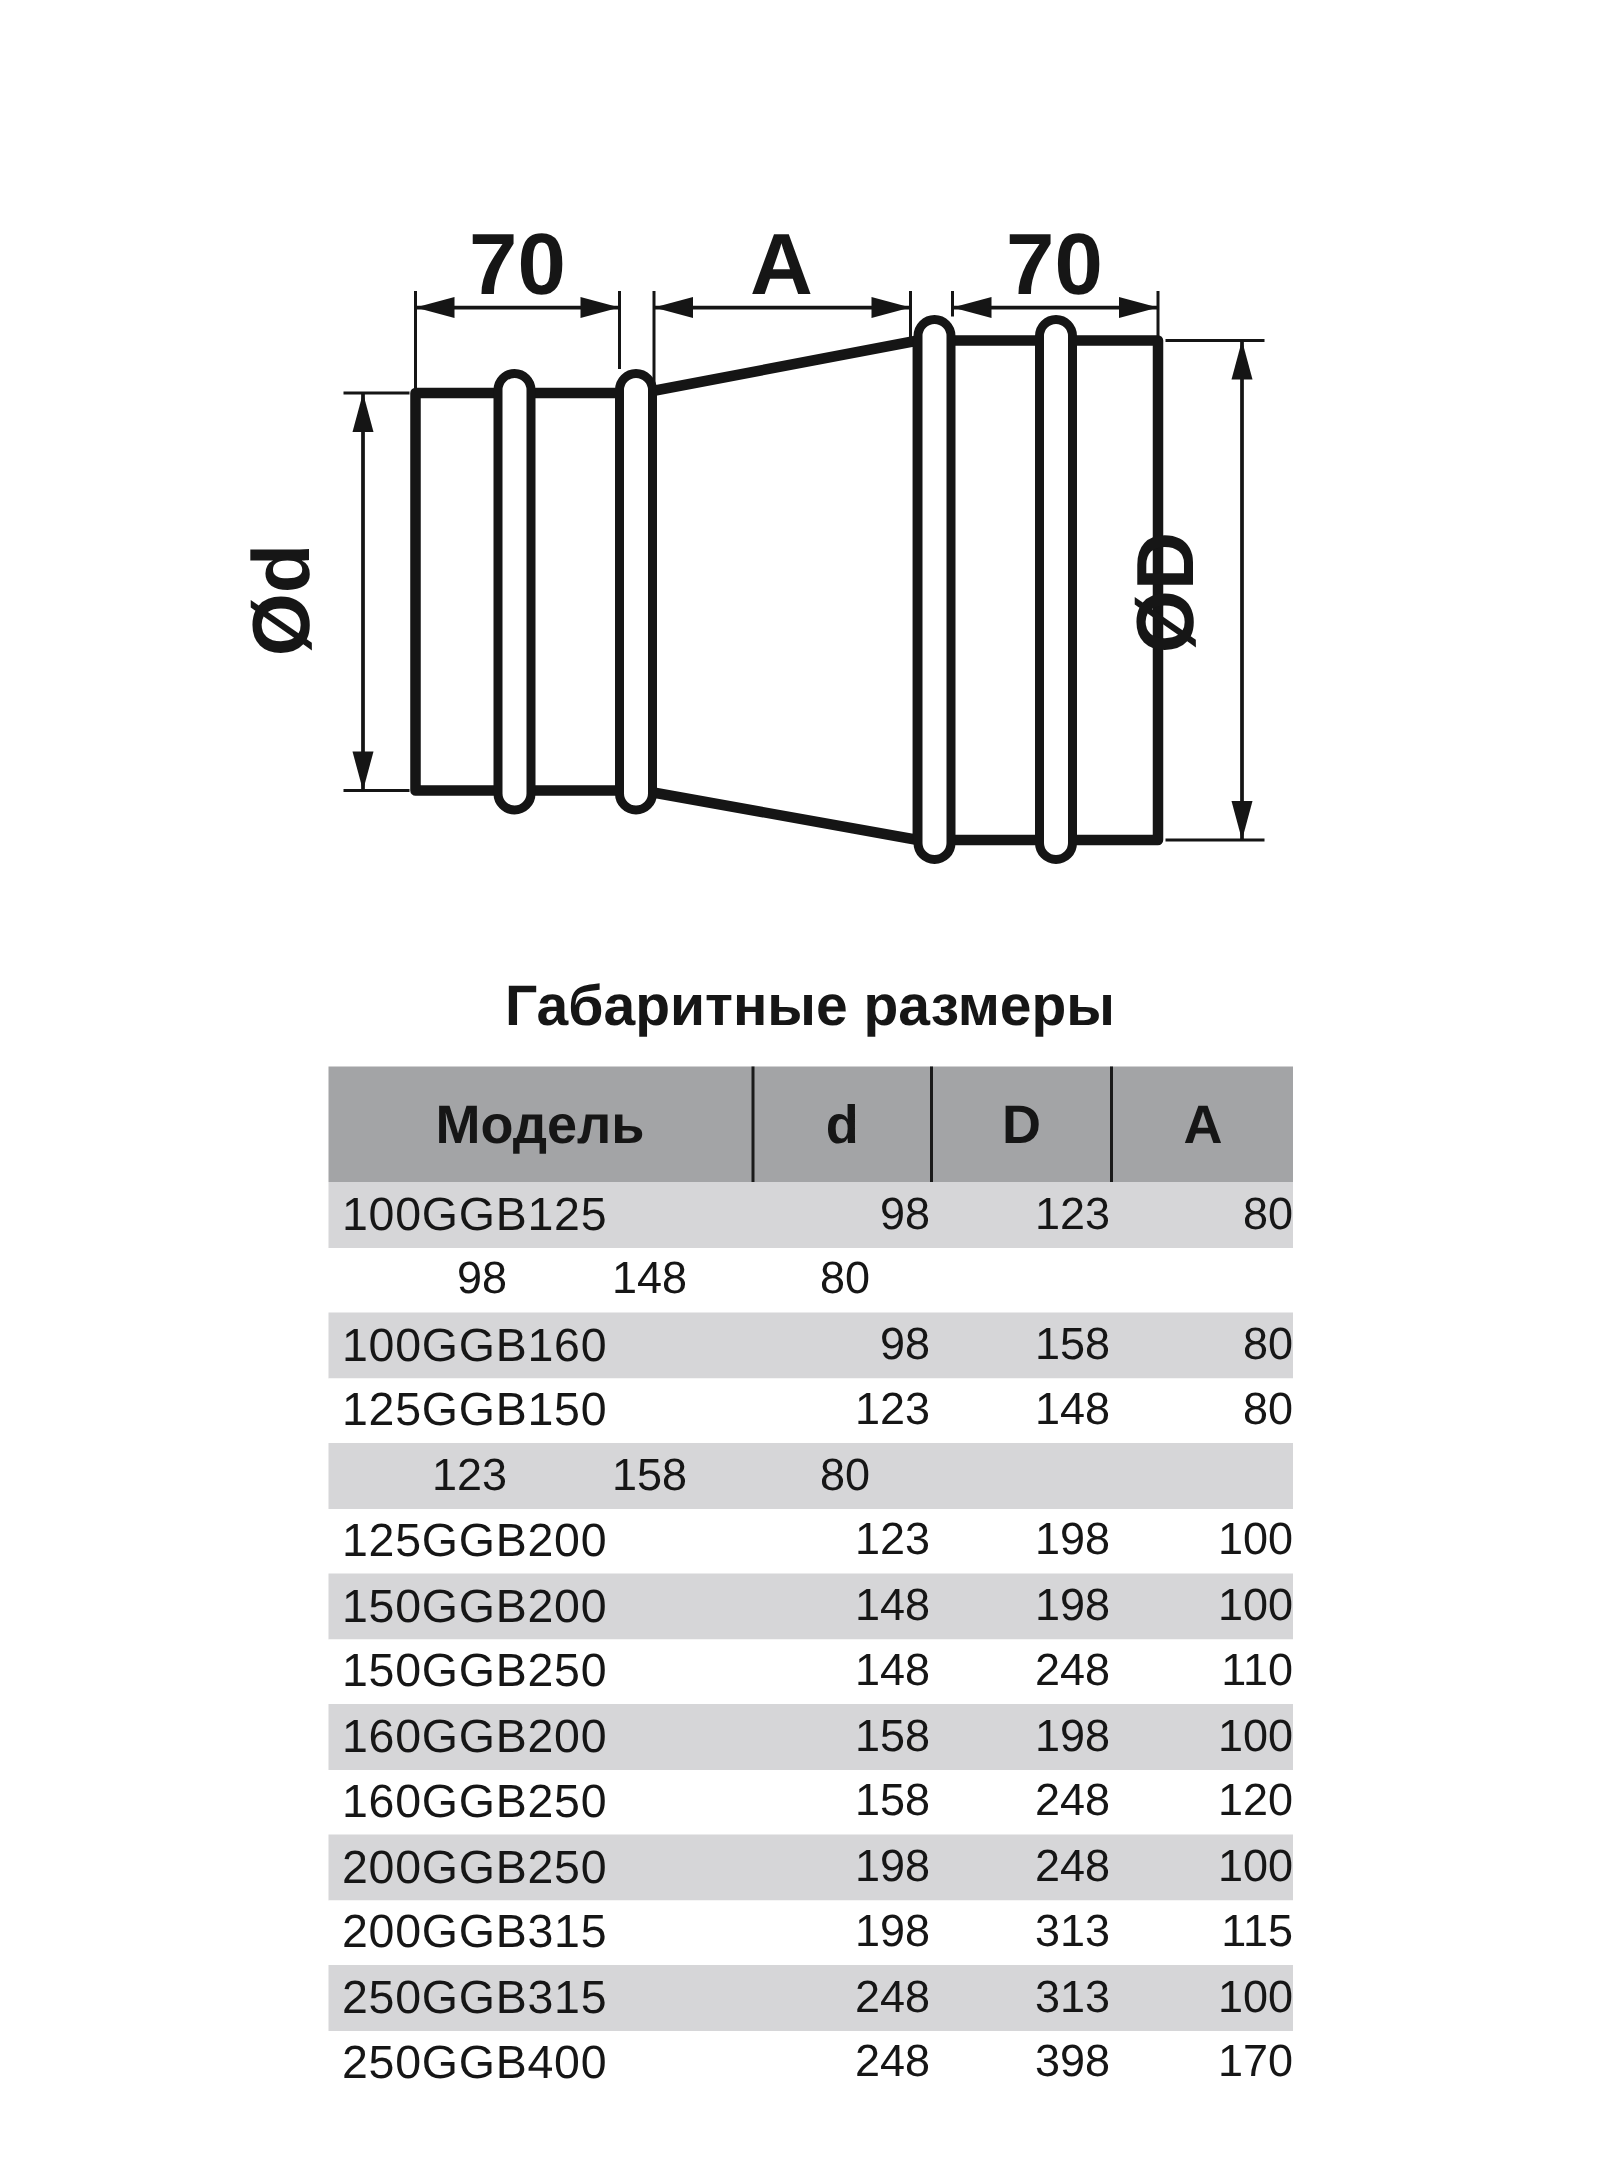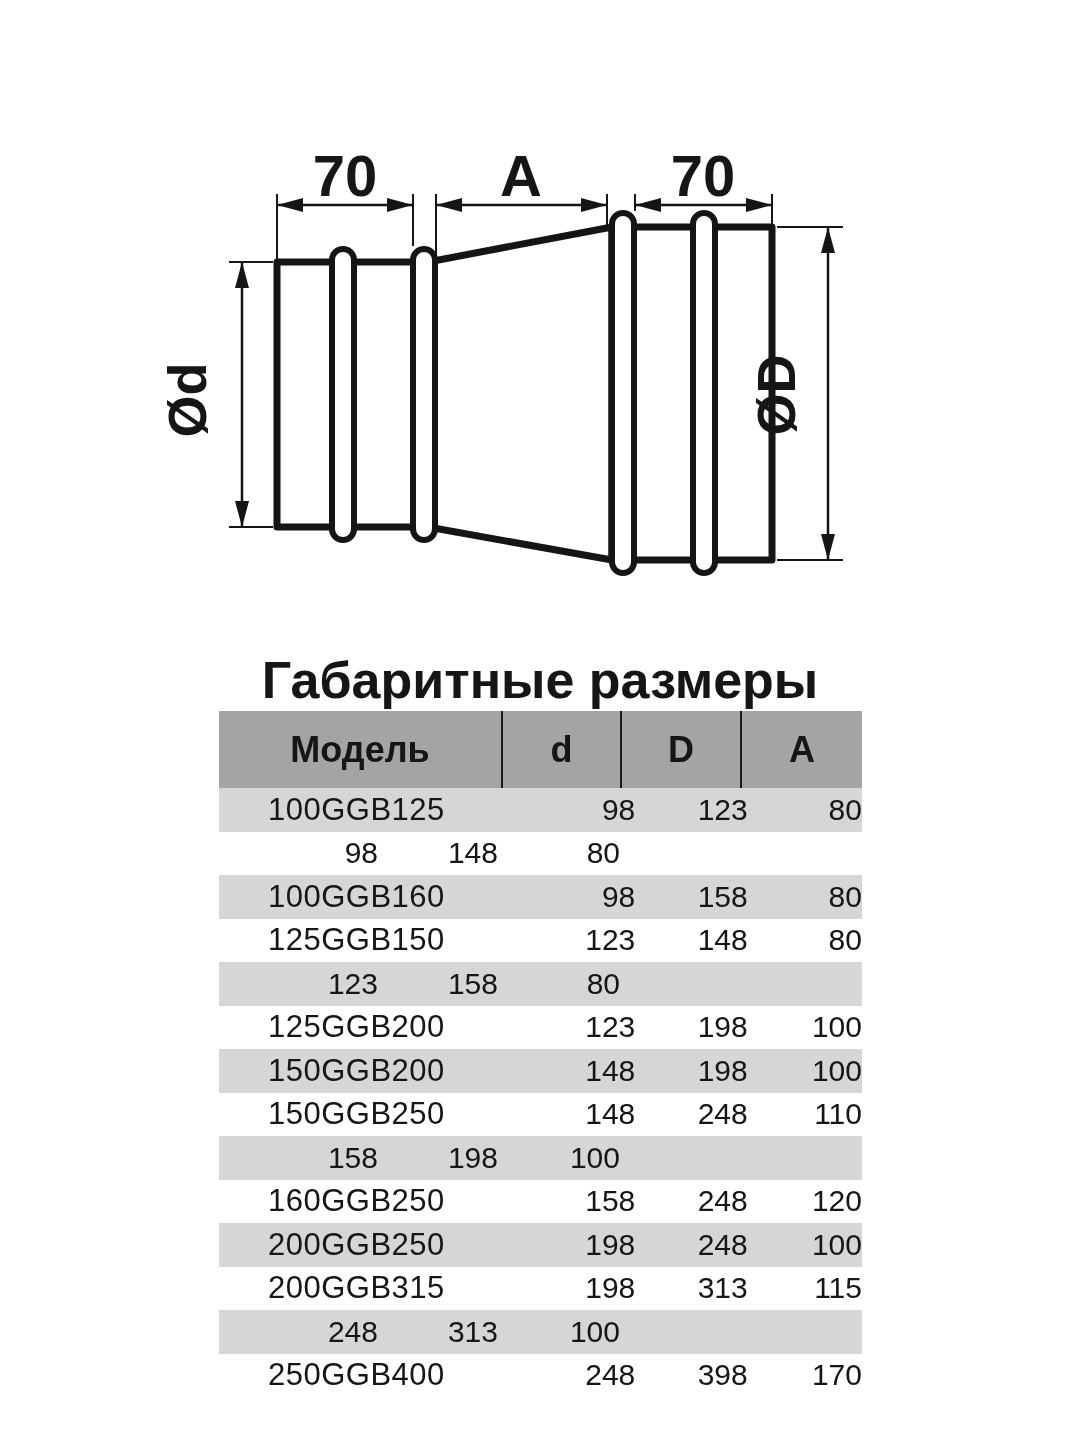--- a/index.html
+++ b/index.html
@@ -6,36 +6,36 @@
   body {
     width:1080px; height:1440px; position:relative;
     background:#ffffff; overflow:hidden;
     font-family:"Liberation Sans", sans-serif;
     --header-bg:#a3a4a6; --row-alt-bg:#d6d6d8; --ink:#161616;
   }
   .drawing { position:absolute; left:0; top:0; }
 
   .section-title {
     position:absolute; left:0; top:650px; width:1080px;
-    text-align:center; font-size:52px; font-weight:bold; color:var(--ink);
+    text-align:center; font-size:38px; font-weight:bold; color:var(--ink);
   }
 
   .spec-table { position:absolute; left:219px; top:711px; width:643px; }
   .thead { display:flex; height:77px; background:var(--header-bg); }
   .th {
     display:flex; align-items:center; justify-content:center;
     font-weight:bold; font-size:36px; color:var(--ink);
     box-sizing:border-box; height:100%;
   }
   .th.c1 { width:282px; }
   .th.c2 { width:119px; border-left:2px solid #1a1a1a; }
   .th.c3 { width:120px; border-left:2px solid #1a1a1a; }
   .th.c4 { width:122px; border-left:2px solid #1a1a1a; }
 
-  .trow { display:flex; height:43.5px; align-items:center; background:#ffffff;padding-left:40px; }
+  .trow { display:flex; height:43.5px; align-items:center; background:#ffffff; }
   .trow.alt { background:var(--row-alt-bg); }
   .cell { box-sizing:border-box; color:var(--ink); }
   .cell.model { width:282px; padding-left:9px; font-size:31px; font-weight:400; letter-spacing:0.5px; }
   .cell.num   { font-size:30px; font-weight:normal; text-align:right; }
   .cell.num.d { width:119px; }
   .cell.num.D { width:120px; }
   .cell.num.A { width:122px; }
 
   svg text { fill:var(--ink); font-family:"Liberation Sans", sans-serif; font-weight:bold; }
   .outline { fill:#ffffff; stroke:#151515; stroke-width:7; stroke-linejoin:round; }
@@ -155,20 +155,21 @@
         <div class="cell num D">198</div>
         <div class="cell num A">100</div>
       </div>
       <div class="trow">
         <div class="cell model">150GGB250</div>
         <div class="cell num d">148</div>
         <div class="cell num D">248</div>
         <div class="cell num A">110</div>
       </div>
       <div class="trow alt">
+        <div class="cell model">160GGB200</div>
         <div class="cell num d">158</div>
         <div class="cell num D">198</div>
         <div class="cell num A">100</div>
       </div>
       <div class="trow">
         <div class="cell model">160GGB250</div>
         <div class="cell num d">158</div>
         <div class="cell num D">248</div>
         <div class="cell num A">120</div>
       </div>
@@ -178,20 +179,21 @@
         <div class="cell num D">248</div>
         <div class="cell num A">100</div>
       </div>
       <div class="trow">
         <div class="cell model">200GGB315</div>
         <div class="cell num d">198</div>
         <div class="cell num D">313</div>
         <div class="cell num A">115</div>
       </div>
       <div class="trow alt">
+        <div class="cell model">250GGB315</div>
         <div class="cell num d">248</div>
         <div class="cell num D">313</div>
         <div class="cell num A">100</div>
       </div>
       <div class="trow">
         <div class="cell model">250GGB400</div>
         <div class="cell num d">248</div>
         <div class="cell num D">398</div>
         <div class="cell num A">170</div>
       </div>

